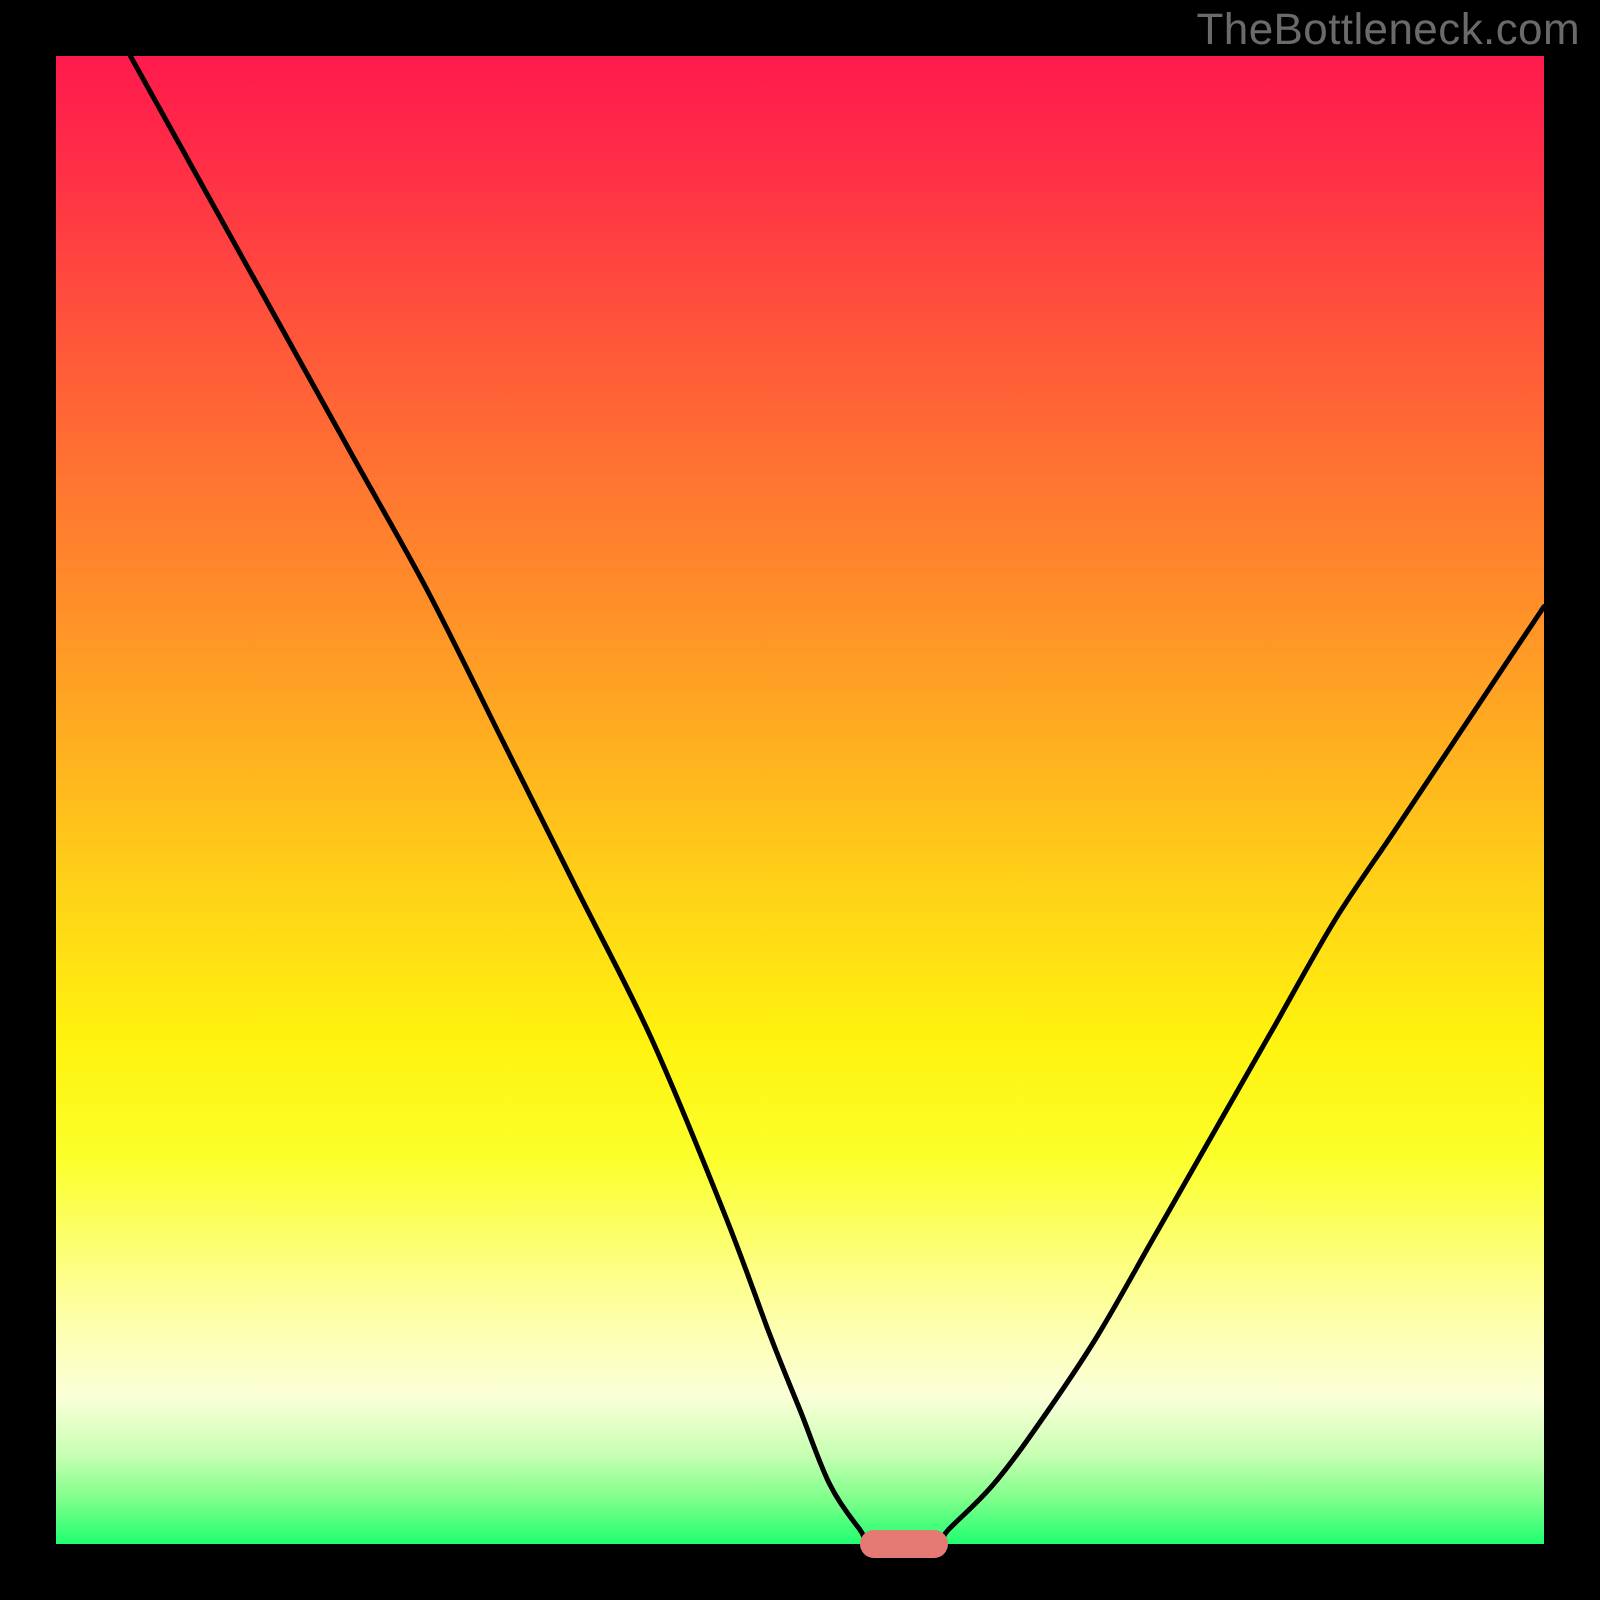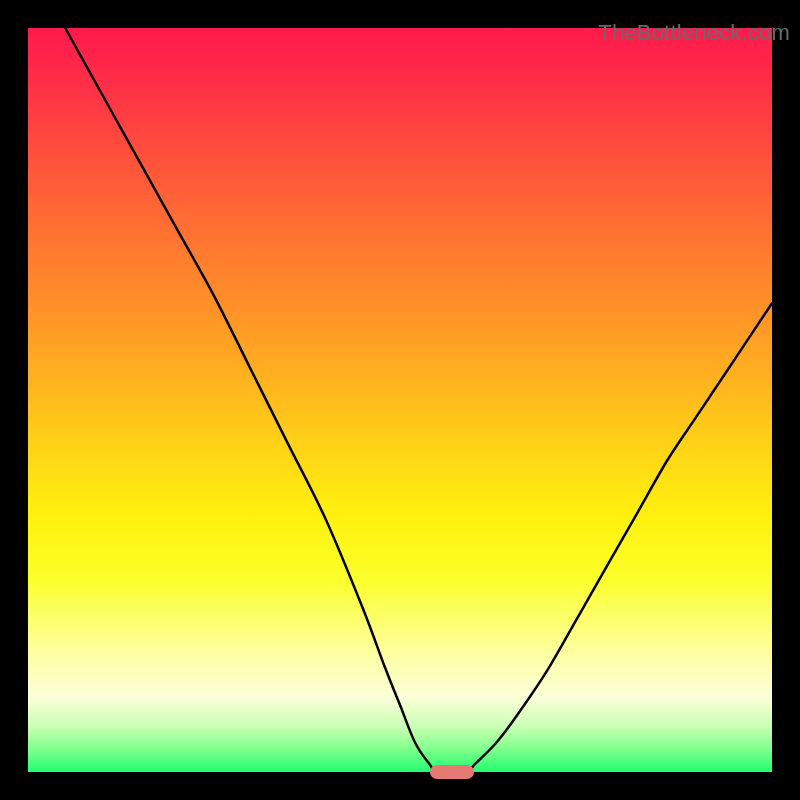--- a/index.html
+++ b/index.html
@@ -37,21 +37,21 @@
       #fbff2a 74%,
       #fdffa0 84%,
       #fbffd8 90%,
       #c8ffb3 94%,
       #7eff8a 97%,
       #20ff70 100%
     );
   }
   .watermark {
     position: absolute;
-    top: 20px;
+    top: 2px;
     right: 10px;
     font-family: Arial, Helvetica, sans-serif;
     font-size: 22px;
     font-weight: 500;
     color: #6a6a6a;
     letter-spacing: 0.2px;
     user-select: none;
   }
   .curve-svg {
     position: absolute;

